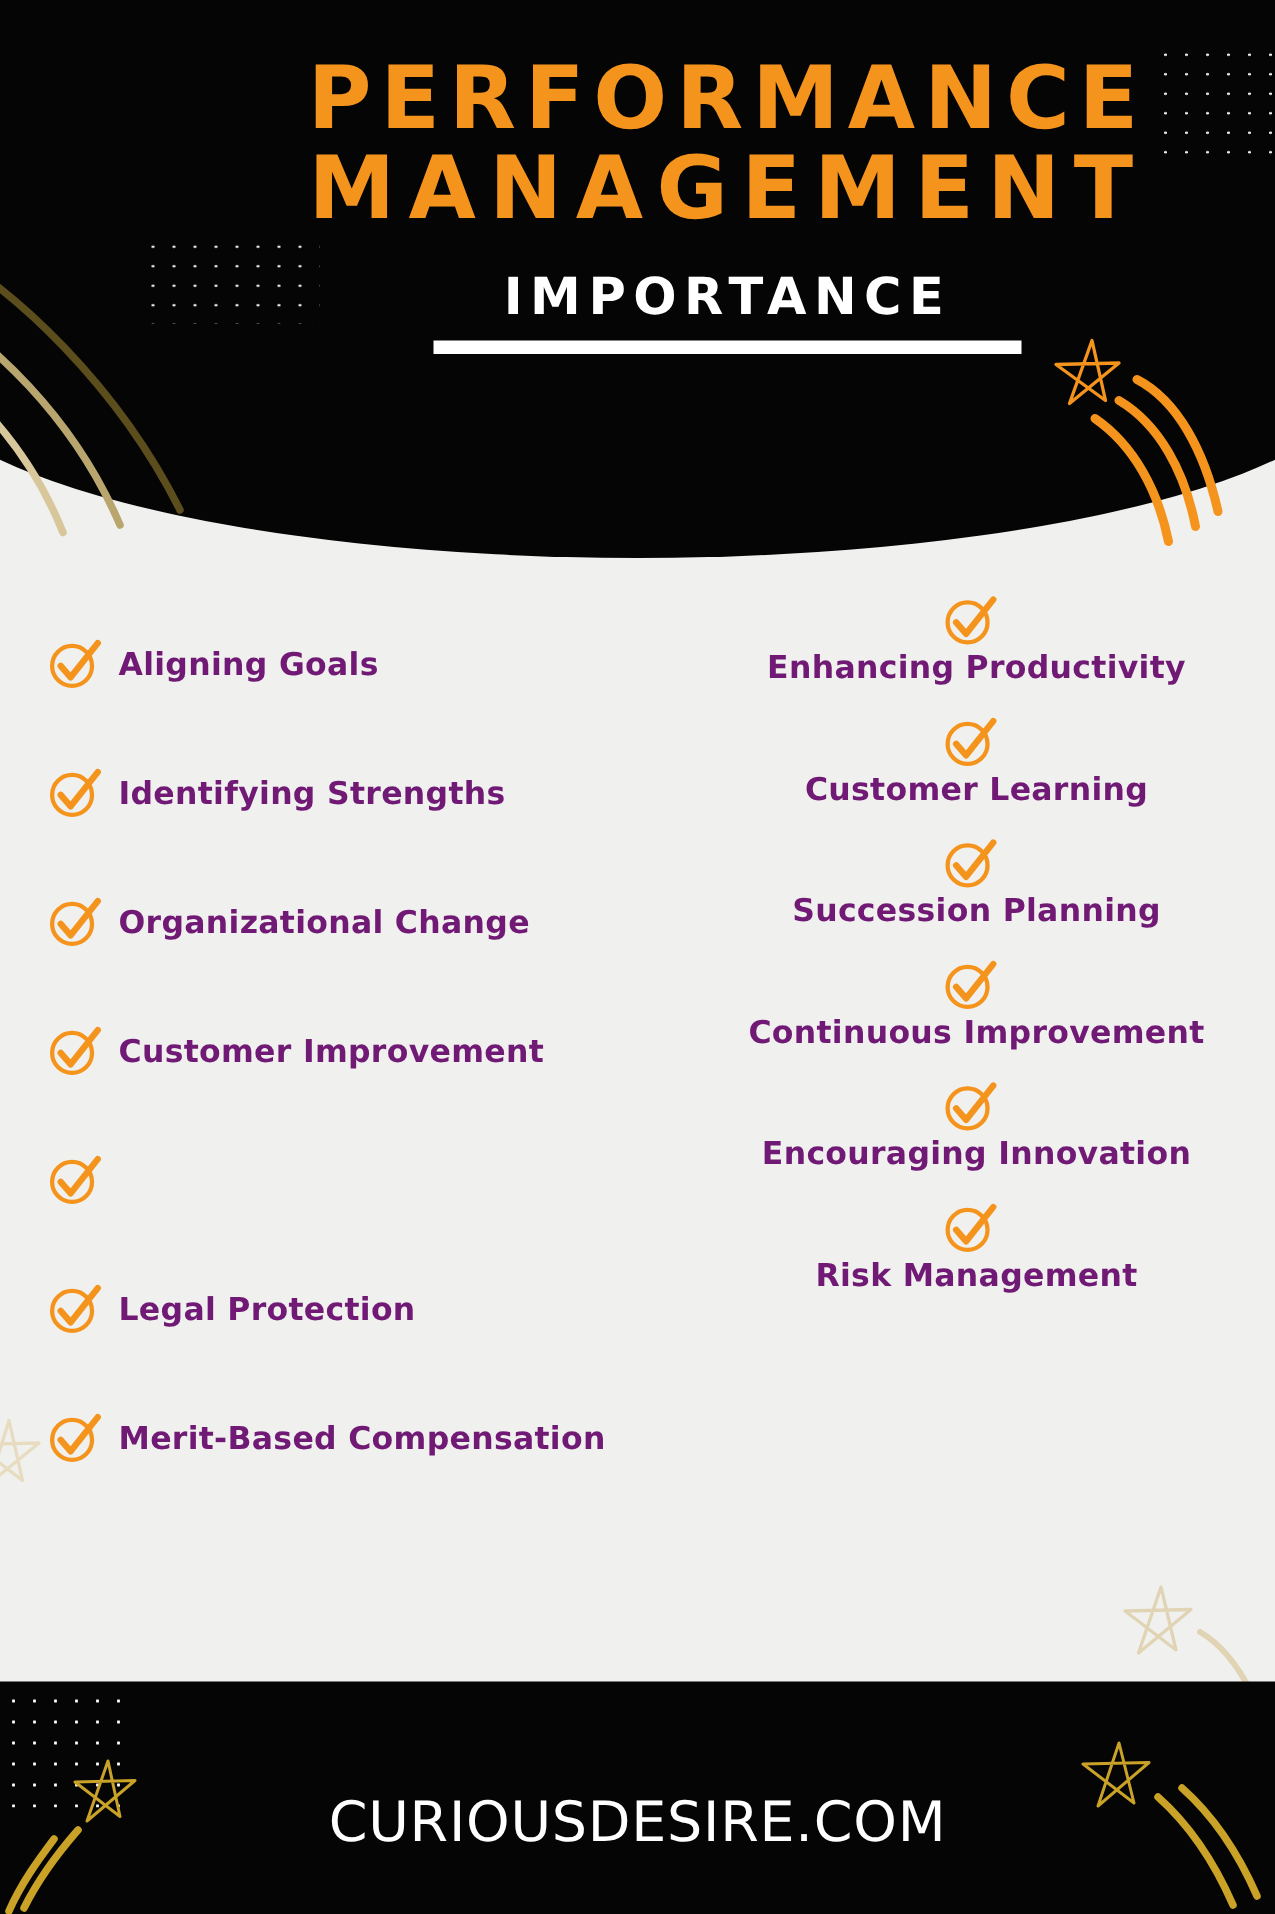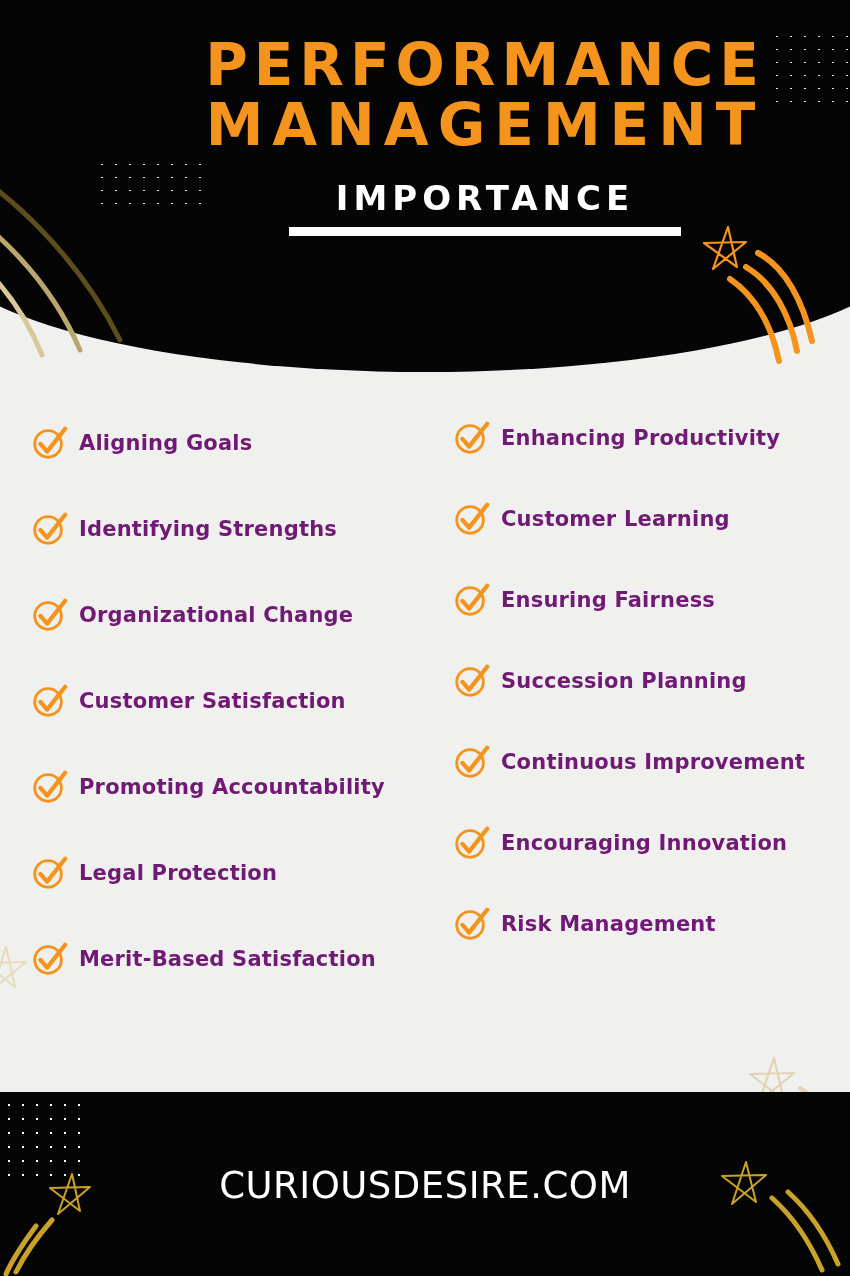--- a/index.html
+++ b/index.html
@@ -113,21 +113,21 @@
     left: 0;
     width: 850px;
     height: 700px;
   }
   .col {
     position: absolute;
     top: 0;
   }
   .col-left  { left: 30px;  width: 420px; }
   .col-right { left: 452px; width: 398px; }
-  .col-right .row { margin-top: -5px; }
+  .col-right .row { margin-top: -5px; flex-direction: column; }
 
   .row {
     display: flex;
     align-items: center;
     height: 86px;
   }
   .row .check-icon {
     flex: 0 0 auto;
     width: 38px;
     height: 38px;
@@ -142,21 +142,21 @@
     letter-spacing: .2px;
     white-space: nowrap;
   }
 
   
   .footer-block {
     position: absolute;
     left: 0;
     bottom: 0;
     width: 850px;
-    height: 184px;
+    height: 155px;
     background: #050505;
     overflow: hidden;
   }
   .dots-footer {
     position: absolute;
     top: 6px;
     left: 2px;
     width: 86px;
     height: 78px;
     background-image: radial-gradient(#ffffff 0.9px, transparent 1.1px);
@@ -242,66 +242,58 @@
           <circle cx="19" cy="21" r="14" fill="none" stroke="#f5941d" stroke-width="3"></circle>
           <path d="M11 21 L18 29 L37 5" fill="none" stroke="#f5941d" stroke-width="4.5" stroke-linecap="round" stroke-linejoin="round"></path>
         </svg>
         <span class="row-label">Organizational Change</span>
       </div>
       <div class="row">
         <svg class="check-icon" viewBox="0 0 40 40">
           <circle cx="19" cy="21" r="14" fill="none" stroke="#f5941d" stroke-width="3"></circle>
           <path d="M11 21 L18 29 L37 5" fill="none" stroke="#f5941d" stroke-width="4.5" stroke-linecap="round" stroke-linejoin="round"></path>
         </svg>
-        <span class="row-label">Customer Satisfaction</span>
-      </div>
-      <div class="row">
-        <svg class="check-icon" viewBox="0 0 40 40">
-          <circle cx="19" cy="21" r="14" fill="none" stroke="#f5941d" stroke-width="3"></circle>
-          <path d="M11 21 L18 29 L37 5" fill="none" stroke="#f5941d" stroke-width="4.5" stroke-linecap="round" stroke-linejoin="round"></path>
-        </svg>
-        <span class="row-label">Promoting Accountability</span>
+        <span class="row-label">Customer Improvement</span>
+      </div>
+      <div class="row">
+        <svg class="check-icon" viewBox="0 0 40 40">
+          <circle cx="19" cy="21" r="14" fill="none" stroke="#f5941d" stroke-width="3"></circle>
+          <path d="M11 21 L18 29 L37 5" fill="none" stroke="#f5941d" stroke-width="4.5" stroke-linecap="round" stroke-linejoin="round"></path>
+        </svg>
       </div>
       <div class="row">
         <svg class="check-icon" viewBox="0 0 40 40">
           <circle cx="19" cy="21" r="14" fill="none" stroke="#f5941d" stroke-width="3"></circle>
           <path d="M11 21 L18 29 L37 5" fill="none" stroke="#f5941d" stroke-width="4.5" stroke-linecap="round" stroke-linejoin="round"></path>
         </svg>
         <span class="row-label">Legal Protection</span>
       </div>
       <div class="row">
         <svg class="check-icon" viewBox="0 0 40 40">
           <circle cx="19" cy="21" r="14" fill="none" stroke="#f5941d" stroke-width="3"></circle>
           <path d="M11 21 L18 29 L37 5" fill="none" stroke="#f5941d" stroke-width="4.5" stroke-linecap="round" stroke-linejoin="round"></path>
         </svg>
-        <span class="row-label">Merit-Based Satisfaction</span>
+        <span class="row-label">Merit-Based Compensation</span>
       </div>
     </div>
 
     <div class="col col-right">
       <div class="row">
         <svg class="check-icon" viewBox="0 0 40 40">
           <circle cx="19" cy="21" r="14" fill="none" stroke="#f5941d" stroke-width="3"></circle>
           <path d="M11 21 L18 29 L37 5" fill="none" stroke="#f5941d" stroke-width="4.5" stroke-linecap="round" stroke-linejoin="round"></path>
         </svg>
         <span class="row-label">Enhancing Productivity</span>
       </div>
       <div class="row">
         <svg class="check-icon" viewBox="0 0 40 40">
           <circle cx="19" cy="21" r="14" fill="none" stroke="#f5941d" stroke-width="3"></circle>
           <path d="M11 21 L18 29 L37 5" fill="none" stroke="#f5941d" stroke-width="4.5" stroke-linecap="round" stroke-linejoin="round"></path>
         </svg>
         <span class="row-label">Customer Learning</span>
-      </div>
-      <div class="row">
-        <svg class="check-icon" viewBox="0 0 40 40">
-          <circle cx="19" cy="21" r="14" fill="none" stroke="#f5941d" stroke-width="3"></circle>
-          <path d="M11 21 L18 29 L37 5" fill="none" stroke="#f5941d" stroke-width="4.5" stroke-linecap="round" stroke-linejoin="round"></path>
-        </svg>
-        <span class="row-label">Ensuring Fairness</span>
       </div>
       <div class="row">
         <svg class="check-icon" viewBox="0 0 40 40">
           <circle cx="19" cy="21" r="14" fill="none" stroke="#f5941d" stroke-width="3"></circle>
           <path d="M11 21 L18 29 L37 5" fill="none" stroke="#f5941d" stroke-width="4.5" stroke-linecap="round" stroke-linejoin="round"></path>
         </svg>
         <span class="row-label">Succession Planning</span>
       </div>
       <div class="row">
         <svg class="check-icon" viewBox="0 0 40 40">

